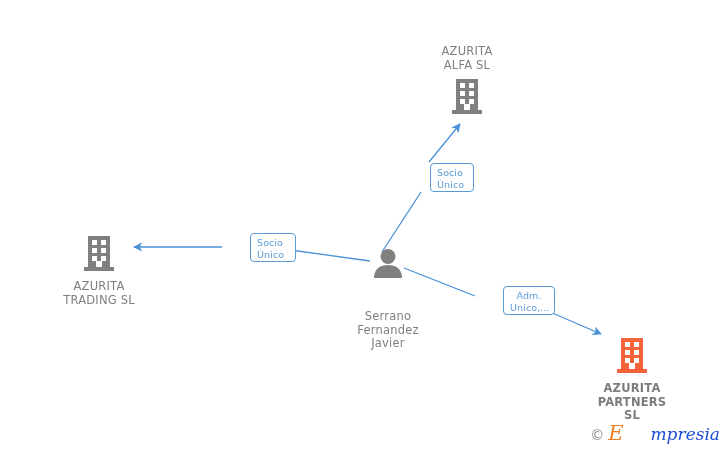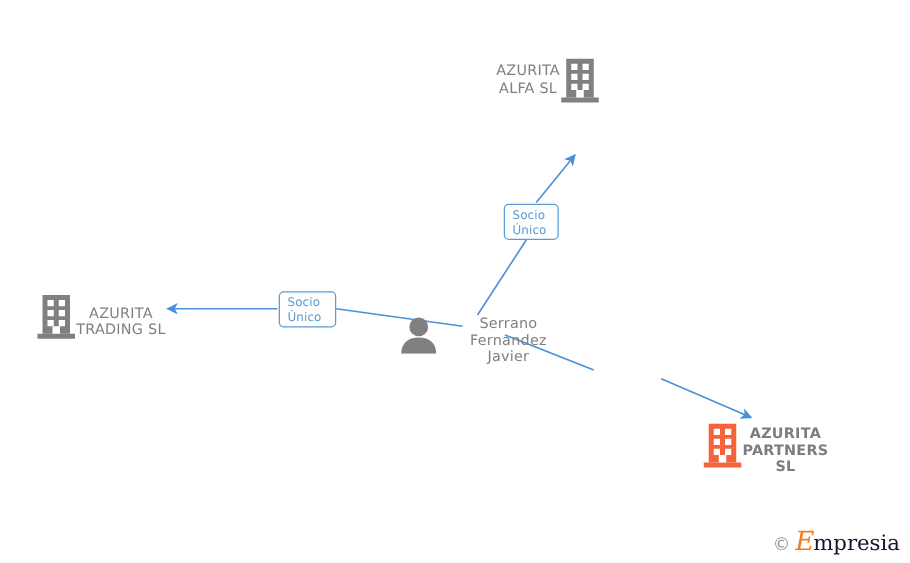--- a/index.html
+++ b/index.html
@@ -20,21 +20,21 @@
     left: 0; top: 0;
     width: 728px;
     height: 450px;
     pointer-events: none;
   }
 
   
   .node {
     position: absolute;
     display: flex;
-    flex-direction: row;
+    flex-direction: column;
     align-items: center;
     width: 140px;
     margin-left: -70px;
   }
   .node-label {
     text-align: center;
     color: #808080;
     font-size: 11.5px;
     line-height: 13.5px;
     letter-spacing: .2px;
@@ -57,20 +57,21 @@
     border: 1.4px solid #5b9bd5;
     border-radius: 4px;
     background: #ffffff;
     color: #5b9bd5;
     font-size: 9.5px;
     line-height: 12px;
     padding: 3px 6px 4px 6px;
     white-space: pre-line;
     text-align: left;
     letter-spacing: .1px;
+    margin-left: 27px;
   }
   .rel-label.centered { text-align: center; }
 
   
   #watermark {
     position: absolute;
     right: 8px;
     bottom: 6px;
     display: flex;
     align-items: baseline;
@@ -84,24 +85,26 @@
   }
   #watermark .brand-e {
     color: #ef7d22;
     font-family: "DejaVu Serif", "Liberation Serif", serif;
     font-style: italic;
     font-size: 21px;
     line-height: 1;
     margin-right: -1px;
   }
   #watermark .brand-rest {
-    color: #0f172a;
+    color: #1d4ed8;
     font-family: "DejaVu Serif", "Liberation Serif", serif;
+    font-style: italic;
     font-size: 17px;
     line-height: 1;
+    margin-left: 28px;
   }
 </style>
 </head>
 <body>
 
 <div id="canvas">
 
   <svg id="edges" viewBox="0 0 728 450" width="728" height="450">
     <defs>
       <marker id="arrow-blue" viewBox="0 0 10 10" refX="9" refY="5" markerWidth="7" markerHeight="7" orient="auto-start-reverse">
@@ -191,20 +194,22 @@
 PARTNERS
 SL</div>
   </div>
 
   <div class="rel-label" style="left:403px; top:163px; width:44px; height:29px;">Socio
 Único</div>
 
   <div class="rel-label" style="left:223px; top:233px; width:46px; height:29px;">Socio
 Único</div>
 
+  <div class="rel-label centered" style="left:476px; top:286px; width:52px; height:29px;">Adm.
+Unico,...</div>
 
   <div id="watermark">
     <span class="copy">©</span>
     <span class="brand-e">E</span>
     <span class="brand-rest">mpresia</span>
   </div>
 
 </div>
 
 </body></html>

